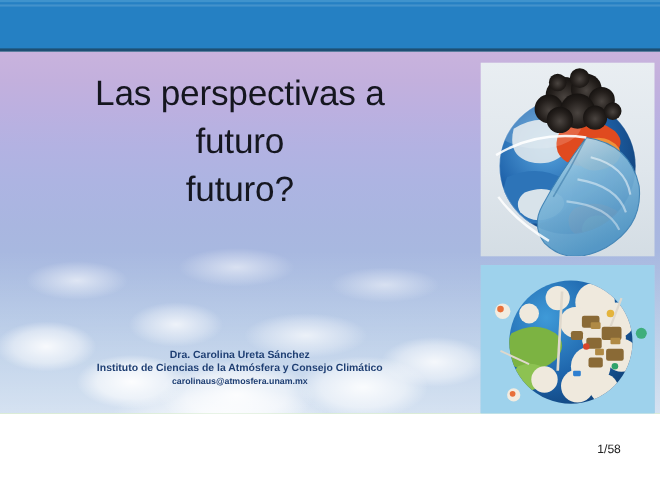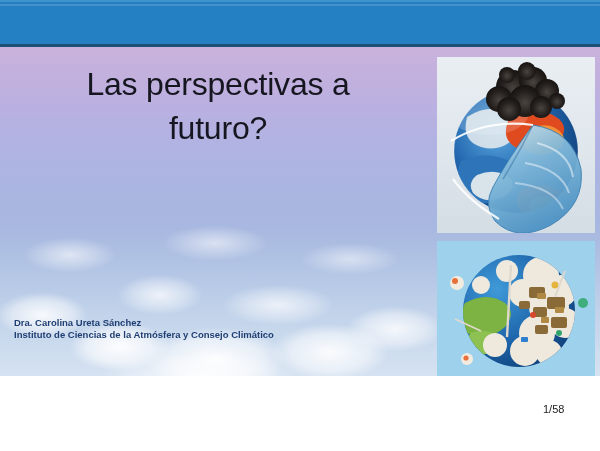--- a/index.html
+++ b/index.html
@@ -98,21 +98,21 @@
     letter-spacing: -0.2px;
     white-space: nowrap;
   }
 
   
   #credits {
     position: absolute;
     left: 14px;
     top: 317px;
     width: 408px;
-    text-align: left;
+    text-align: center;
     z-index: 6;
   }
   #credits .cr {
     color: #1f3f73;
     font-weight: bold;
     line-height: 12px;
     white-space: nowrap;
   }
   #credits .cr-name    { font-size: 9.5px; }
   #credits .cr-inst    { font-size: 9.5px; }
@@ -225,26 +225,28 @@
 <div id="slide">
 
   <div id="top-bar"></div>
 
   <div id="sky">
     <div class="clouds"></div>
   </div>
 
   <div id="title-block">
     <div class="title-line">Las perspectivas a</div>
+    <div class="title-line">futuro</div>
     <div class="title-line">futuro?</div>
   </div>
 
   <div id="credits">
     <div class="cr cr-name">Dra. Carolina Ureta Sánchez</div>
     <div class="cr cr-inst">Instituto de Ciencias de la Atmósfera y Consejo Climático</div>
+    <div class="cr cr-mail">carolinaus@atmosfera.unam.mx</div>
   </div>
 
   <div class="photo" id="photo-masked-earth">
     <svg viewBox="0 0 158 176" width="158" height="176">
       <defs>
         <clipPath id="globeClip1">
             <circle cx="79" cy="94" r="62"></circle>
           </clipPath>
         <radialGradient id="oceanG" cx="35%" cy="35%" r="75%">
           <stop offset="0%" stop-color="#5aa7e0"></stop>

